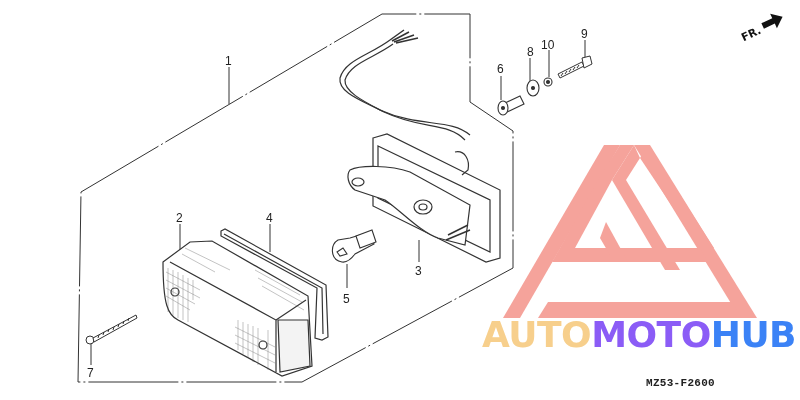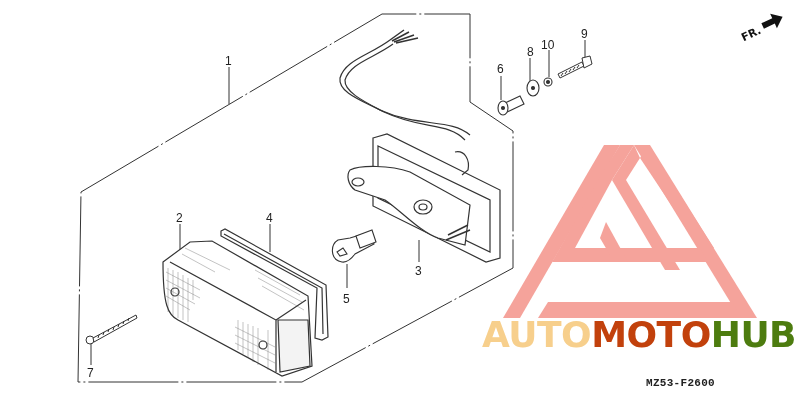--- a/index.html
+++ b/index.html
@@ -6,22 +6,22 @@
     body { width: 800px; height: 400px; position: relative; overflow: hidden;
            font-family: "Liberation Sans", sans-serif; }
     #diagram { position: absolute; left: 0; top: 0; width: 800px; height: 400px; }
     .callout-label { font-family: "Liberation Sans", sans-serif; font-size: 12px; fill: #222; }
     .ref-code { position: absolute; left: 646px; top: 377px; font-family: "Liberation Mono", monospace;
                 font-size: 11px; font-weight: bold; color: #222; letter-spacing: 0.3px; text-align: center; }
     .fr-label { font-family: "DejaVu Sans", sans-serif; font-size: 11px; font-weight: bold; fill: #111; }
     .wm-text { position: absolute; left: 471px; top: 317px; font-family: "DejaVu Sans", sans-serif;
                font-weight: bold; font-size: 36px; letter-spacing: -0.5px; line-height: 1; white-space: nowrap; }
     .wm-auto { color: #f7cf8c; margin-left: 11px; }
-    .wm-moto { color: #c2410c; }
-    .wm-hub  { color: #4d7c0f; }
+    .wm-moto { color: #8b5cf6; }
+    .wm-hub  { color: #3b82f6; }
   </style>
 </head>
 <body>
 
 <svg id="diagram" viewBox="0 0 800 400" xmlns="http://www.w3.org/2000/svg">
 
   <g fill="#f5a39b" opacity="0.95">
 
     <polygon points="615,143 510,318 752,318 640,165 660,150 782,318 500,318 600,150" fill="none"></polygon>
     <path d="M607,144 L507,316 L750,316 L688,214 L674,228 L722,302 L534,302 L607,176 L646,240 L572,240 L607,182 Z" fill="none"></path>

